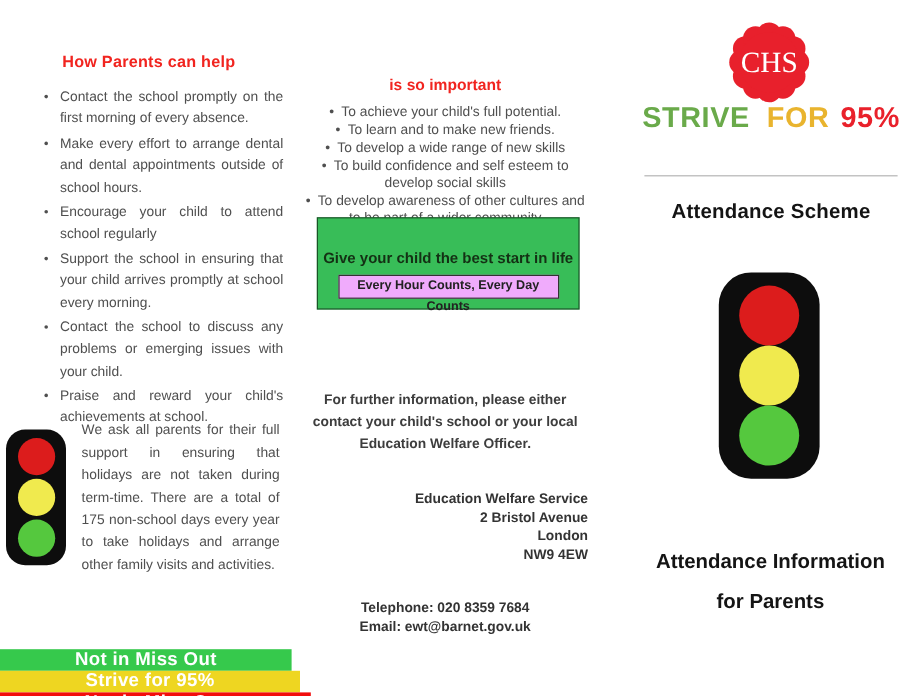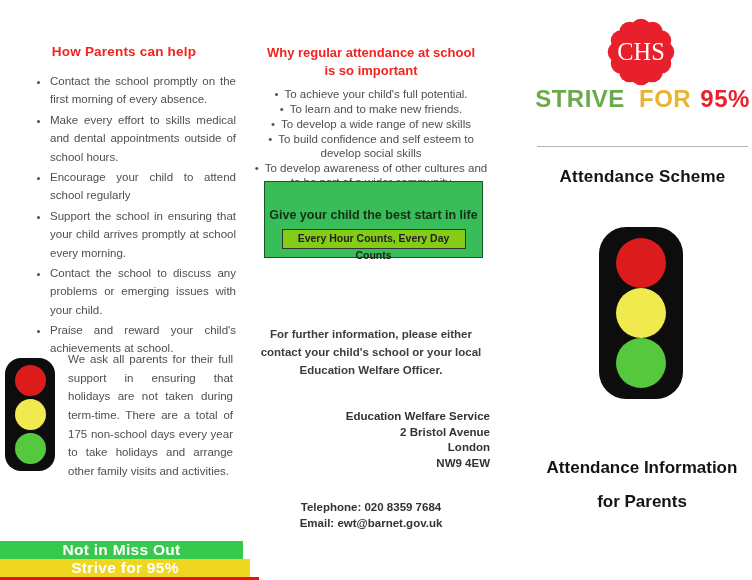--- a/index.html
+++ b/index.html
@@ -63,21 +63,21 @@
     background: var(--green-box-bg);
     border: 1px solid rgba(0,0,0,0.55);
     text-align: center;
   }
   .green-box-title {
     margin-top: 26px;
     font-size: 12.5px; font-weight: 700; color: var(--green-box-text);
   }
   .green-box-banner {
     margin: 7px auto 0; width: 184px; height: 20px;
-    background: #84cc16; border: 1.5px solid #333333;
+    background: #f0abfc; border: 1.5px solid #333333;
     font-size: 10.5px; font-weight: 700; color: #222222; line-height: 17px;
   }
 
   .info-text {
     position: absolute; left: 252px; top: 326px; width: 238px;
     text-align: center; font-size: 11.5px; font-weight: 700; color: #3d3d3d; line-height: 1.55;
   }
   .address-block {
     position: absolute; left: 252px; top: 409px; width: 238px;
     text-align: right; font-size: 11.5px; font-weight: 700; color: #333333; line-height: 1.35;
@@ -123,39 +123,39 @@
   .bar-1 { width: 250px; }
   .bar-2 { width: 259px; }
 </style>
 </head>
 <body>
 
 <div class="col-left">
   <h2>How Parents can help</h2>
   <ul>
     <li>Contact the school promptly on the first morning of every absence.</li>
-    <li>Make every effort to skills medical and dental appointments outside of school hours.</li>
+    <li>Make every effort to arrange dental and dental appointments outside of school hours.</li>
     <li>Encourage your child to attend school regularly</li>
     <li>Support the school in ensuring that your child arrives promptly at school every morning.</li>
     <li>Contact the school to discuss any problems or emerging issues with your child.</li>
     <li>Praise and reward your child's achievements at school.</li>
   </ul>
 </div>
 
 <div class="tl tl-small">
   <span class="r"></span>
   <span class="y"></span>
   <span class="g"></span>
 </div>
 
 <p class="holiday-note">We ask all parents for their full support in ensuring that holidays are not taken during term-time. There are a total of 175 non-school days every year to take holidays and arrange other family visits and activities.</p>
 
 <div class="col-mid">
   <h2>
-    <span>Why regular attendance at school</span><br>
+    <br>
     <span>is so important</span>
   </h2>
   <ul>
     <li>To achieve your child's full potential.</li>
     <li>To learn and to make new friends.</li>
     <li>To develop a wide range of new skills</li>
     <li>To build confidence and self esteem to develop social skills</li>
     <li>To develop awareness of other cultures and to be part of a wider community</li>
   </ul>
 </div>

